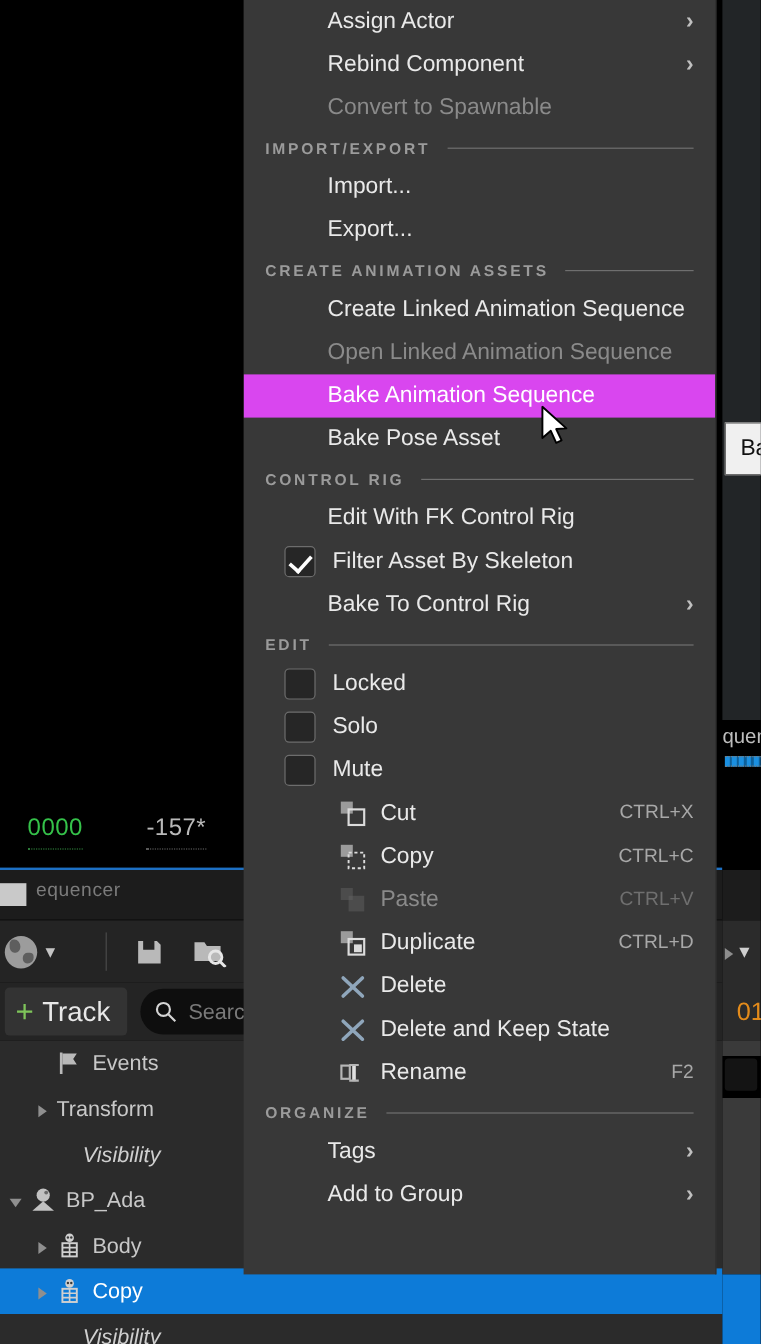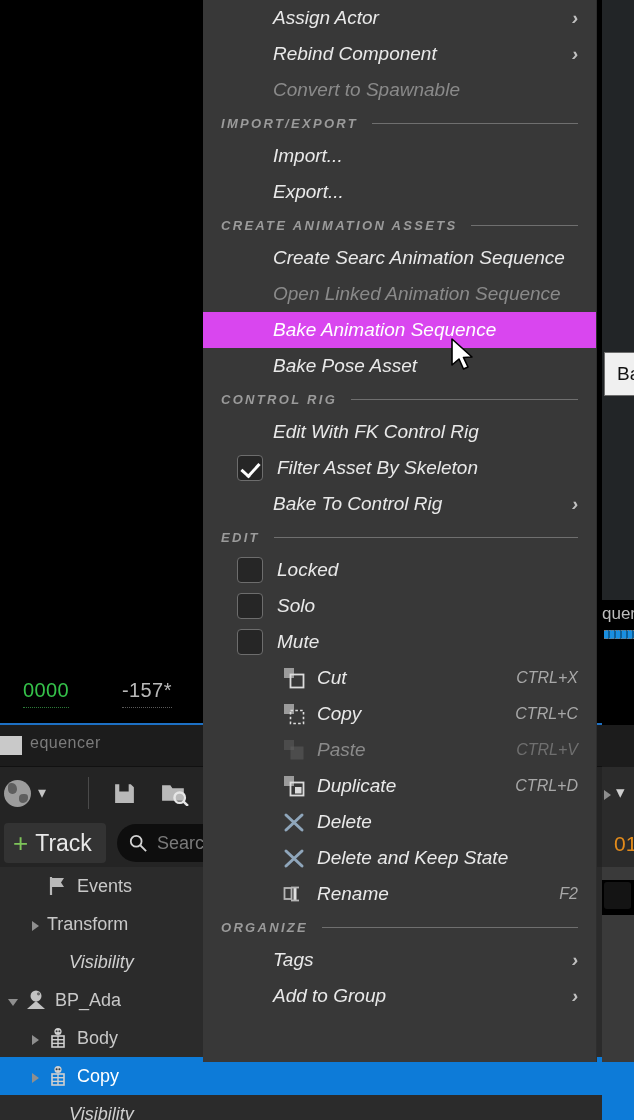--- a/index.html
+++ b/index.html
@@ -157,21 +157,20 @@
   .frag-blackbox { left:604px; top:882px; width:27px; height:27px; background:#141414; border-radius:3px;}
   .frag-gray2 { left:602px; top:915px; width:32px; height:147px; background:#3a3a3a; }
   .frag-blue { left:602px; top:1062px; width:32px; height:58px; background:#0d7bd8; }
 
   
   #ctxmenu {
     position:absolute; left:203px; top:0; width:394px; height:1062px;
     background:#383838;
     border-right:1px solid #2e2e2e;
     overflow:hidden;
-    font-style:italic;
   }
   .mi {
     position:relative; display:flex; align-items:center;
     height:36px; padding-left:18px; color:#e9e9e9; font-size:19px;
     white-space:nowrap;
   }
   .mi .mtext { flex:1 1 auto; }
   .mi.disabled .mtext { color:#8a8a8a; }
   .mi.sel { background:#d946ef; color:#fff; }
   .mi .chev {
@@ -381,21 +380,21 @@
       <span class="mtext indent-text">Import...</span>
     </div>
     <div class="mi">
       <span class="mtext indent-text">Export...</span>
     </div>
     <div class="sect">
       <span class="stext">CREATE ANIMATION ASSETS</span>
       <span class="sline"></span>
     </div>
     <div class="mi">
-      <span class="mtext indent-text">Create Searc Animation Sequence</span>
+      <span class="mtext indent-text">Create Linked Animation Sequence</span>
     </div>
     <div class="mi disabled">
       <span class="mtext indent-text">Open Linked Animation Sequence</span>
     </div>
     <div class="mi sel">
       <span class="mtext indent-text">Bake Animation Sequence</span>
     </div>
     <div class="mi">
       <span class="mtext indent-text">Bake Pose Asset</span>
     </div>

